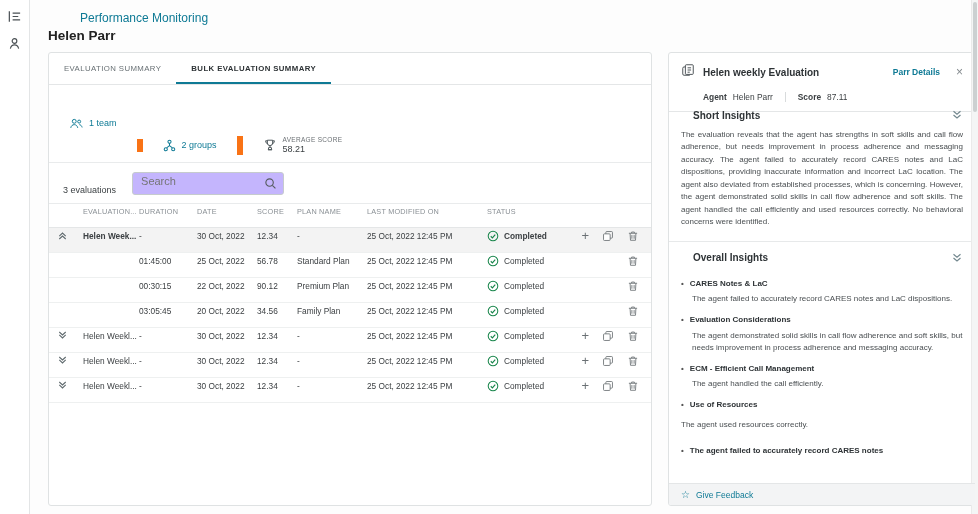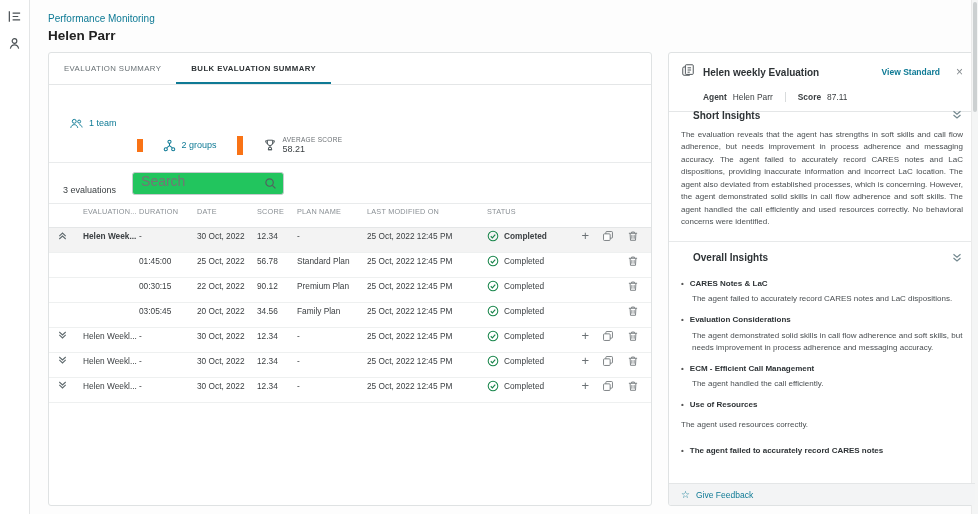--- a/index.html
+++ b/index.html
@@ -14,21 +14,21 @@
   
   .rail {
     width:30px; background:#fff; border-right:1px solid #e3e5e6;
     display:flex; flex-direction:column; align-items:center; padding-top:7px; gap:9px;
     flex:0 0 30px;
   }
   .rail-icon { width:18px; height:18px; display:flex; align-items:center; justify-content:center; cursor:pointer; }
 
   
   .main { flex:1; padding:8px 12px 6px 18px; position:relative; }
-  .breadcrumb { color:#0e7a95; font-size:10px; text-decoration:none; display:inline-block; cursor:pointer; }
+  .breadcrumb { color:#0e7a95; font-size:12px; text-decoration:none; display:inline-block; cursor:pointer;margin-left:32px; }
   .page-title { margin:2px 0 9px; font-size:13.5px; font-weight:bold; color:#222; }
 
   .content { display:flex; gap:16px; height:454px; }
   .card { background:#fff; border:1px solid #dfe2e3; border-radius:3px; }
 
   
   .table-card { width:604px; flex:0 0 604px; display:flex; flex-direction:column; overflow:hidden; }
 
   .tabs { display:flex; border-bottom:1px solid #e4e6e7; }
   .tab {
@@ -42,21 +42,21 @@
   .stat { display:flex; align-items:center; gap:6px; padding:0 20px; font-size:9px; color:#0e7a95; }
   .stat + .stat { border-left:6px solid #f97316;margin-top:44px; }
   .avg-block { display:flex; flex-direction:column; line-height:1.2; }
   .avg-label { font-size:6.5px; letter-spacing:.3px; color:#6b7074; }
   .avg-value { font-size:9px; color:#3a3f42; }
 
   .toolbar { display:flex; align-items:flex-end; gap:16px; padding:9px 14px 8px; font-size:9px; color:#3a3f42; }
   .search-box { position:relative; width:152px; }
   .search-box input {
     width:100%; height:23px; border:1px solid #c6cbcd; border-radius:3px;
-    padding:0 26px 4px 8px; font-size:14px; font-family:inherit; color:#333; outline:none; background:#22c55e;
+    padding:0 26px 4px 8px; font-size:11px; font-family:inherit; color:#333; outline:none; background:#c4b5fd;
   }
   .search-icon { position:absolute; right:7px; top:5px; pointer-events:none; }
 
   .thead, .trow {
     display:grid;
     grid-template-columns:26px 56px 58px 60px 40px 70px 120px 92px 1fr;
     align-items:center; padding:0 12px 8px 8px;
   }
   .thead {
     height:25px; border-top:1px solid #e9ebec; border-bottom:1px solid #e4e6e7;
@@ -446,21 +446,21 @@
         <div class="panel-header">
           <div class="ph-top">
             <span>
               <svg width="14" height="14" viewBox="0 0 16 16" fill="none" stroke="#4a5054" stroke-width="1.1">
                 <rect x="5" y="2" width="9" height="11" rx="1"></rect>
                 <path d="M5 4.5H3.5A1.5 1.5 0 0 0 2 6v6.5A1.5 1.5 0 0 0 3.5 14H10"></path>
                 <path d="M7.5 5.5h4M7.5 8h4M7.5 10.5h2.5"></path>
               </svg>
             </span>
             <span class="ph-title">Helen weekly Evaluation</span>
-            <a class="view-details">View Standard</a>
+            <a class="view-details">Parr Details</a>
             <span class="close-btn">×</span>
           </div>
           <div class="ph-sub">
             <span class="lbl">Agent</span>
             <span>Helen Parr</span>
             <span class="vdiv"></span>
             <span class="lbl">Score</span>
             <span>87.11</span>
           </div>
         </div>

